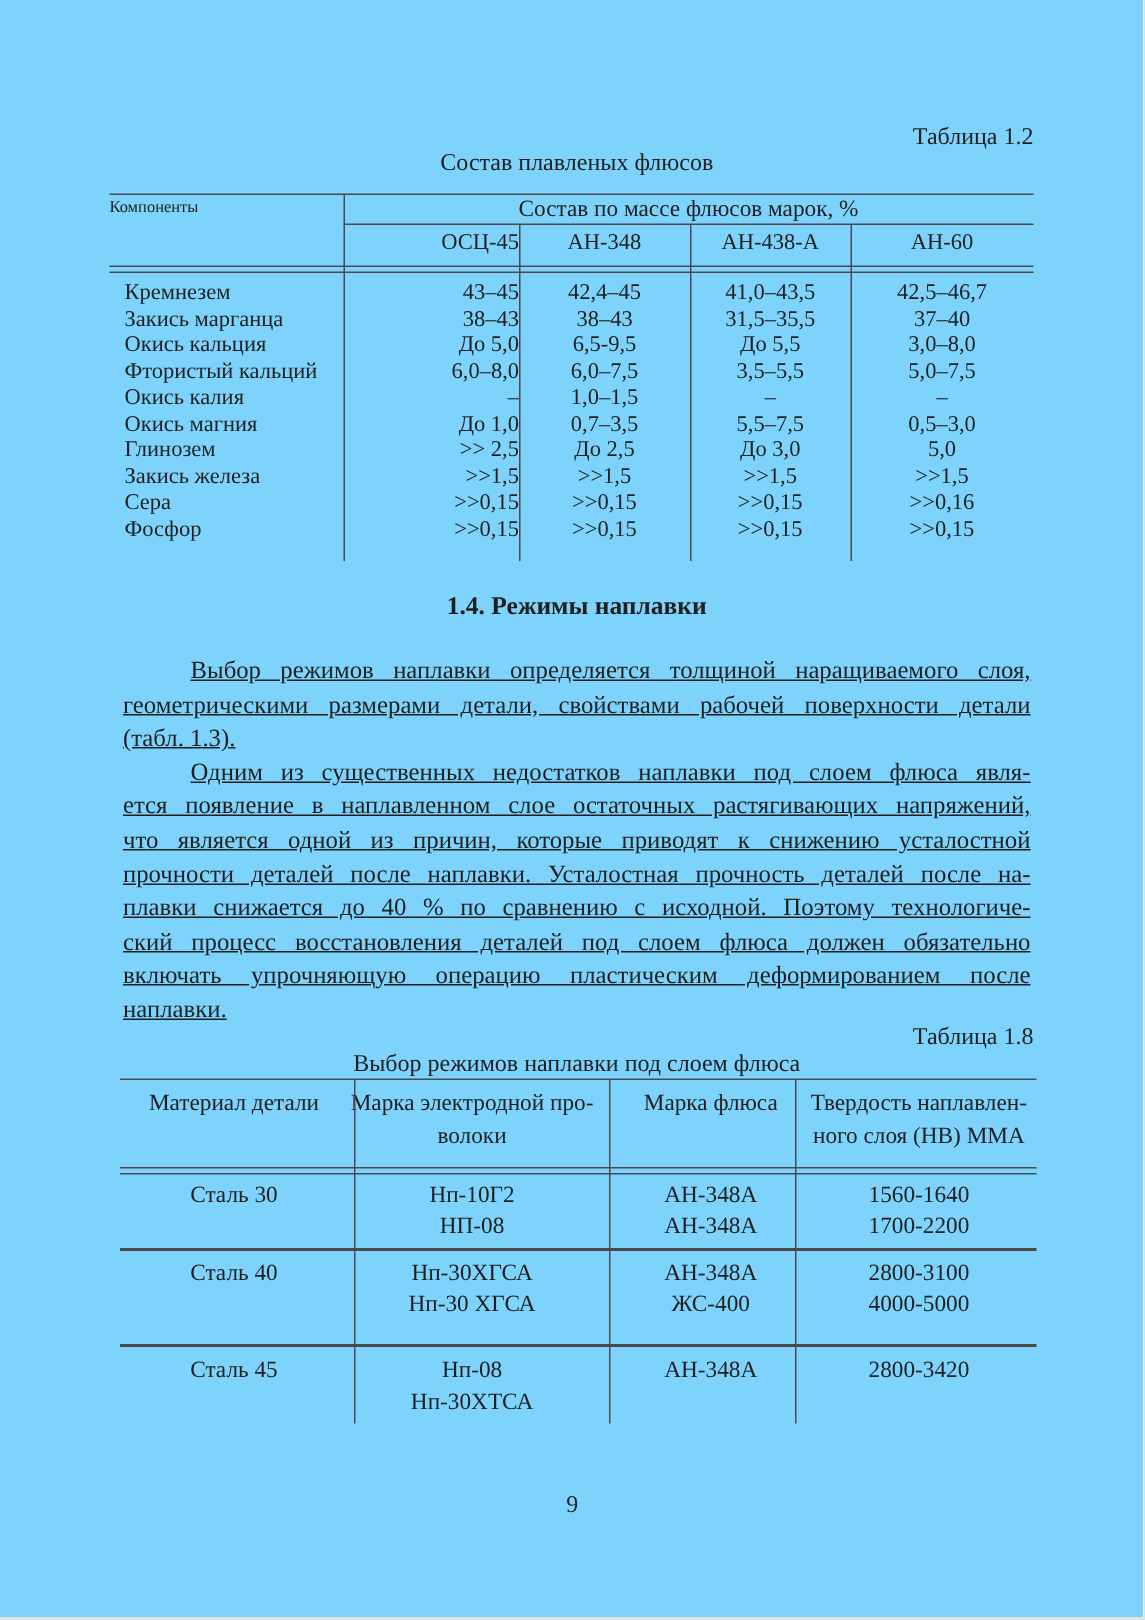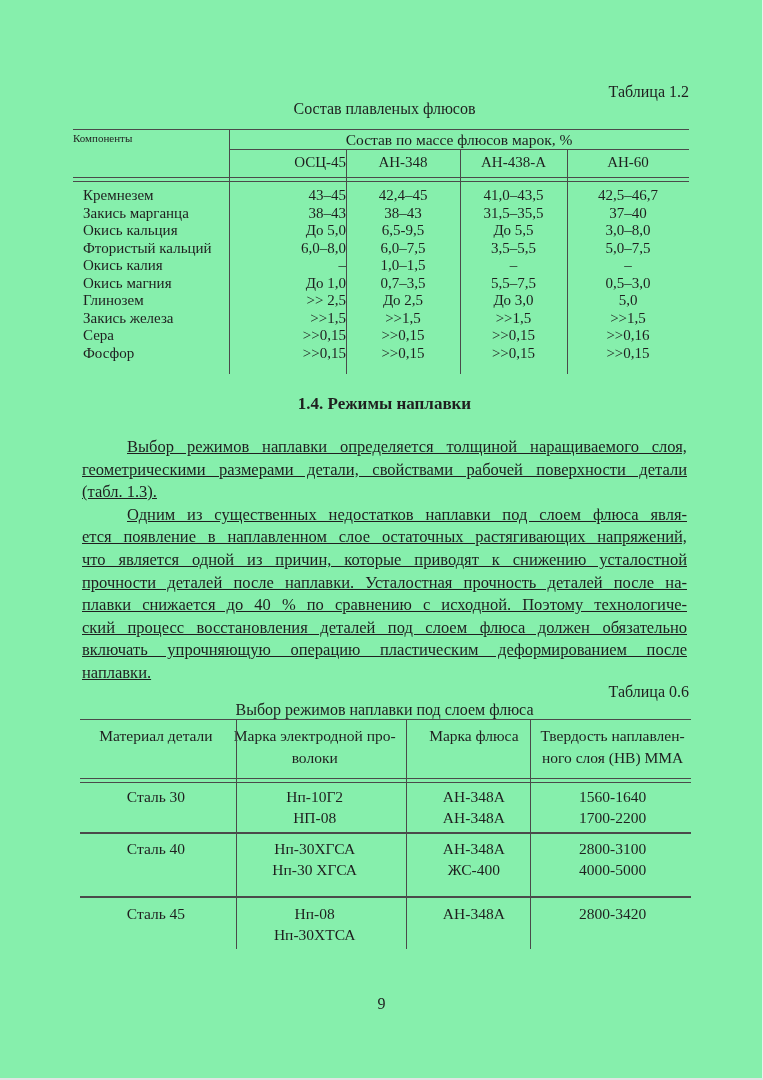--- a/index.html
+++ b/index.html
@@ -4,21 +4,21 @@
 <style>
   html,body { margin:0; padding:0; }
   body {
     width:763px; height:1080px;
     background:#ffffff;
     font-family:"Liberation Serif", serif;
     color:#1f1f1f;
     position:relative;
     overflow:hidden;
   }
-  .page { position:absolute; inset:0; background:#86efac; box-shadow: inset 0 -2px 0 #e3e3e3, inset -1px 0 0 #efefef; }
+  .page { position:absolute; inset:0; background:#7dd3fc; box-shadow: inset 0 -2px 0 #e3e3e3, inset -1px 0 0 #efefef; }
 
   
   .caption { position:absolute; left:0; width:689px; text-align:right; font-size:16px; }
   .caption1 { top:83px; }
   .caption2 { top:683px; }
   .doc-title { position:absolute; left:82px; width:605px; text-align:center; font-size:16px; }
   .title1 { top:100px; }
   .title2 { top:701px; }
   .section-heading { position:absolute; top:394px; left:82px; width:605px; text-align:center; font-weight:bold; font-size:17px; }
 
@@ -184,21 +184,21 @@
         <div class="para-line">ется появление в наплавленном слое остаточных растягивающих напряжений,</div>
         <div class="para-line">что является одной из причин, которые приводят к снижению усталостной</div>
         <div class="para-line">прочности деталей после наплавки. Усталостная прочность деталей после на-</div>
         <div class="para-line">плавки снижается до 40 % по сравнению с исходной. Поэтому технологиче-</div>
         <div class="para-line">ский процесс восстановления деталей под слоем флюса должен обязательно</div>
         <div class="para-line">включать упрочняющую операцию пластическим деформированием после</div>
         <div class="para-line last">наплавки.</div>
       </div>
     </div>
 
-  <div class="caption caption2">Таблица 0.6</div>
+  <div class="caption caption2">Таблица 1.8</div>
   <div class="doc-title title2">Выбор режимов наплавки под слоем флюса</div>
 
   <div class="t2">
     <div class="t2-header">
         <div class="t2-h-col k0">Материал детали</div>
         <div class="t2-h-col k1">Марка электродной про-
 волоки</div>
         <div class="t2-h-col k2">Марка флюса</div>
         <div class="t2-h-col k3">Твердость наплавлен-
 ного слоя (НВ) ММА</div>

